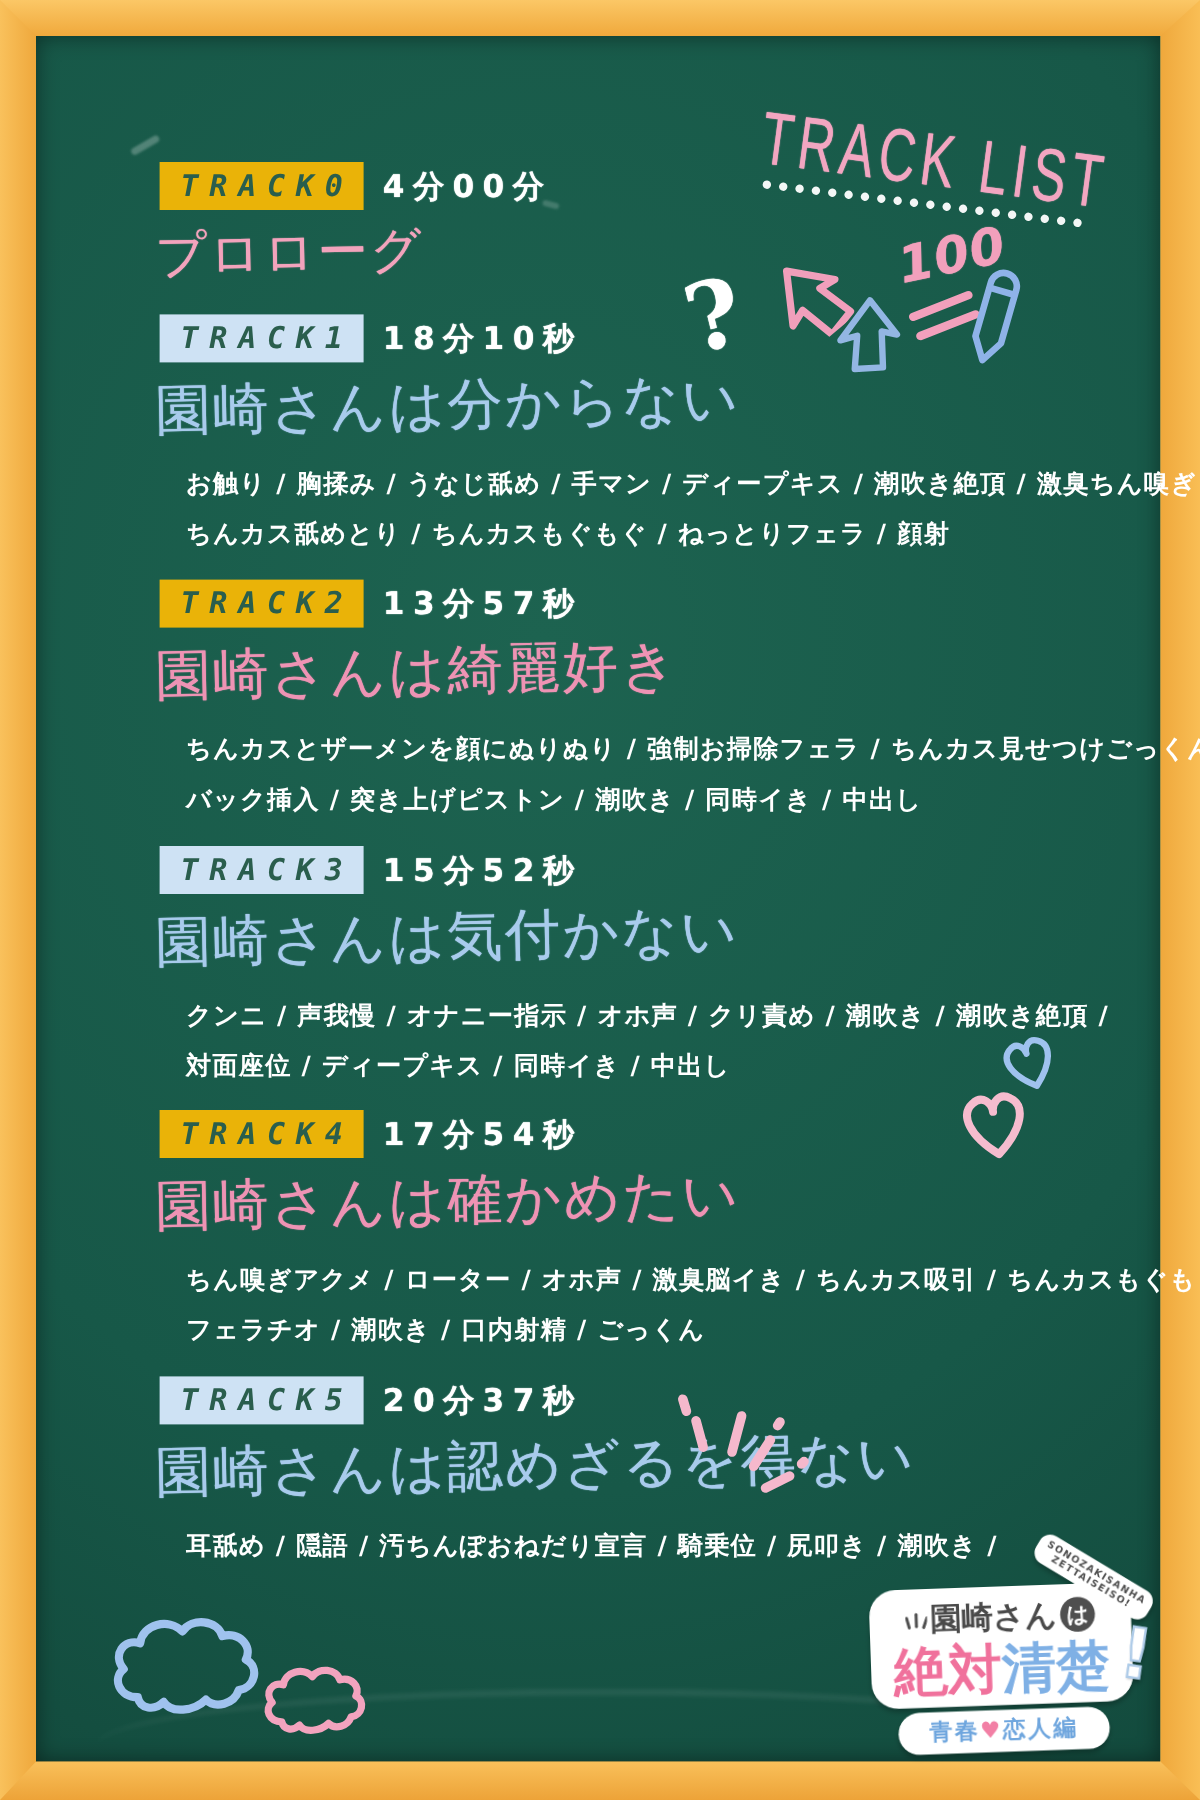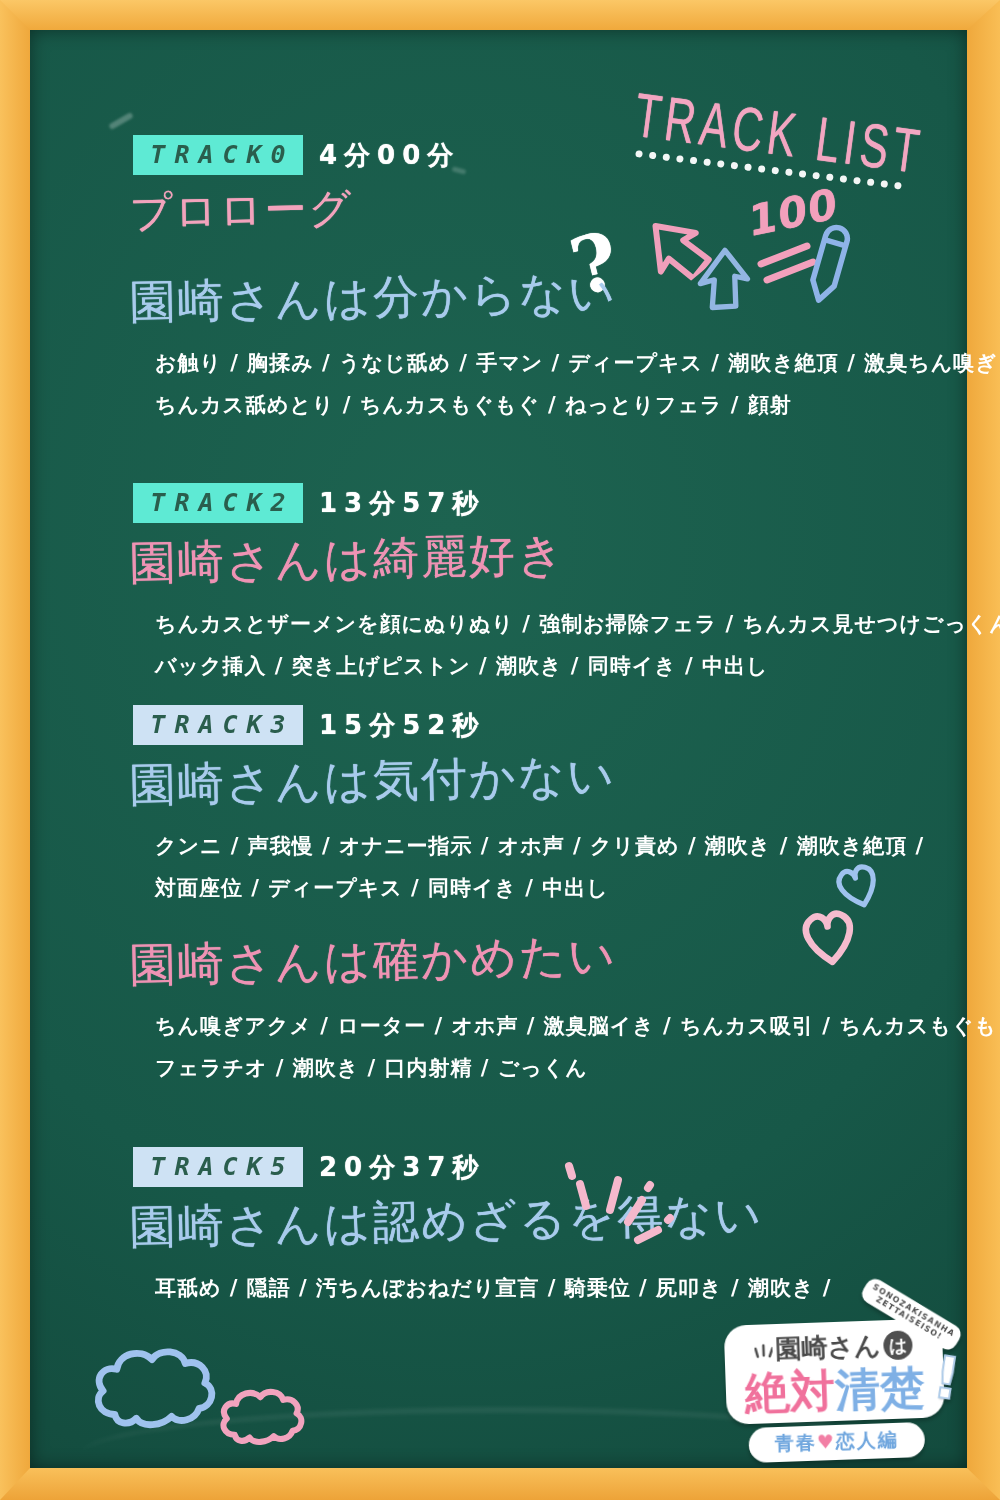--- a/index.html
+++ b/index.html
@@ -46,21 +46,21 @@
 
   
   .track{position:absolute;left:133px;width:780px;z-index:4;}
   .t0{top:135px;} .t1{top:262px;} .t2{top:483px;} .t3{top:705px;} .t4{top:925px;} .t5{top:1147px;}
   .track-row{display:flex;align-items:center;}
   .badge{
     display:inline-block;width:170px;text-align:center;padding:5px 0 6px;
     font-family:"DejaVu Sans Mono",monospace;font-style:italic;font-weight:bold;
     font-size:25px;letter-spacing:9px;color:#2A5E4D;text-indent:9px;
   }
-  .pink .badge{background:#5eead4;}
+  .pink .badge{background:#eab308;}
   .blue .badge{background:#CEE2F4;}
   .duration{
     margin-left:16px;color:#FFFFFF;font-weight:bold;font-size:26px;letter-spacing:7px;
     text-shadow:0 0 1px #fff;white-space:nowrap;
   }
   .title{
     margin:10px 0 0 -4px;font-size:46px;font-weight:400;letter-spacing:2px;white-space:nowrap;
     transform:rotate(-1.2deg);transform-origin:left top;
   }
   .pink .title{color:#EE93B4;text-shadow:0 0 1px #EE93B4;}
@@ -149,20 +149,24 @@
 
 <section class="track pink t0">
   <div class="track-row">
     <span class="badge">TRACK0</span>
     <span class="duration">4分00分</span>
   </div>
   <h2 class="title">プロローグ</h2>
 </section>
 
 <section class="track blue t1">
+  <div class="track-row">
+    <span class="badge">TRACK1</span>
+    <span class="duration">18分10秒</span>
+  </div>
   <h2 class="title">園崎さんは分からない</h2>
   <p class="tags">お触り / 胸揉み / うなじ舐め / 手マン / ディープキス / 潮吹き絶頂 / 激臭ちん嗅ぎ /</p>
   <p class="tags">ちんカス舐めとり / ちんカスもぐもぐ / ねっとりフェラ / 顔射</p>
 </section>
 
 <section class="track pink t2">
   <div class="track-row">
     <span class="badge">TRACK2</span>
     <span class="duration">13分57秒</span>
   </div>
@@ -175,20 +179,24 @@
   <div class="track-row">
     <span class="badge">TRACK3</span>
     <span class="duration">15分52秒</span>
   </div>
   <h2 class="title">園崎さんは気付かない</h2>
   <p class="tags">クンニ / 声我慢 / オナニー指示 / オホ声 / クリ責め / 潮吹き / 潮吹き絶頂 /</p>
   <p class="tags">対面座位 / ディープキス / 同時イき / 中出し</p>
 </section>
 
 <section class="track pink t4">
+  <div class="track-row">
+    <span class="badge">TRACK4</span>
+    <span class="duration">17分54秒</span>
+  </div>
   <h2 class="title">園崎さんは確かめたい</h2>
   <p class="tags">ちん嗅ぎアクメ / ローター / オホ声 / 激臭脳イき / ちんカス吸引 / ちんカスもぐもぐ /</p>
   <p class="tags">フェラチオ / 潮吹き / 口内射精 / ごっくん</p>
 </section>
 
 <section class="track blue t5">
   <div class="track-row">
     <span class="badge">TRACK5</span>
     <span class="duration">20分37秒</span>
   </div>

